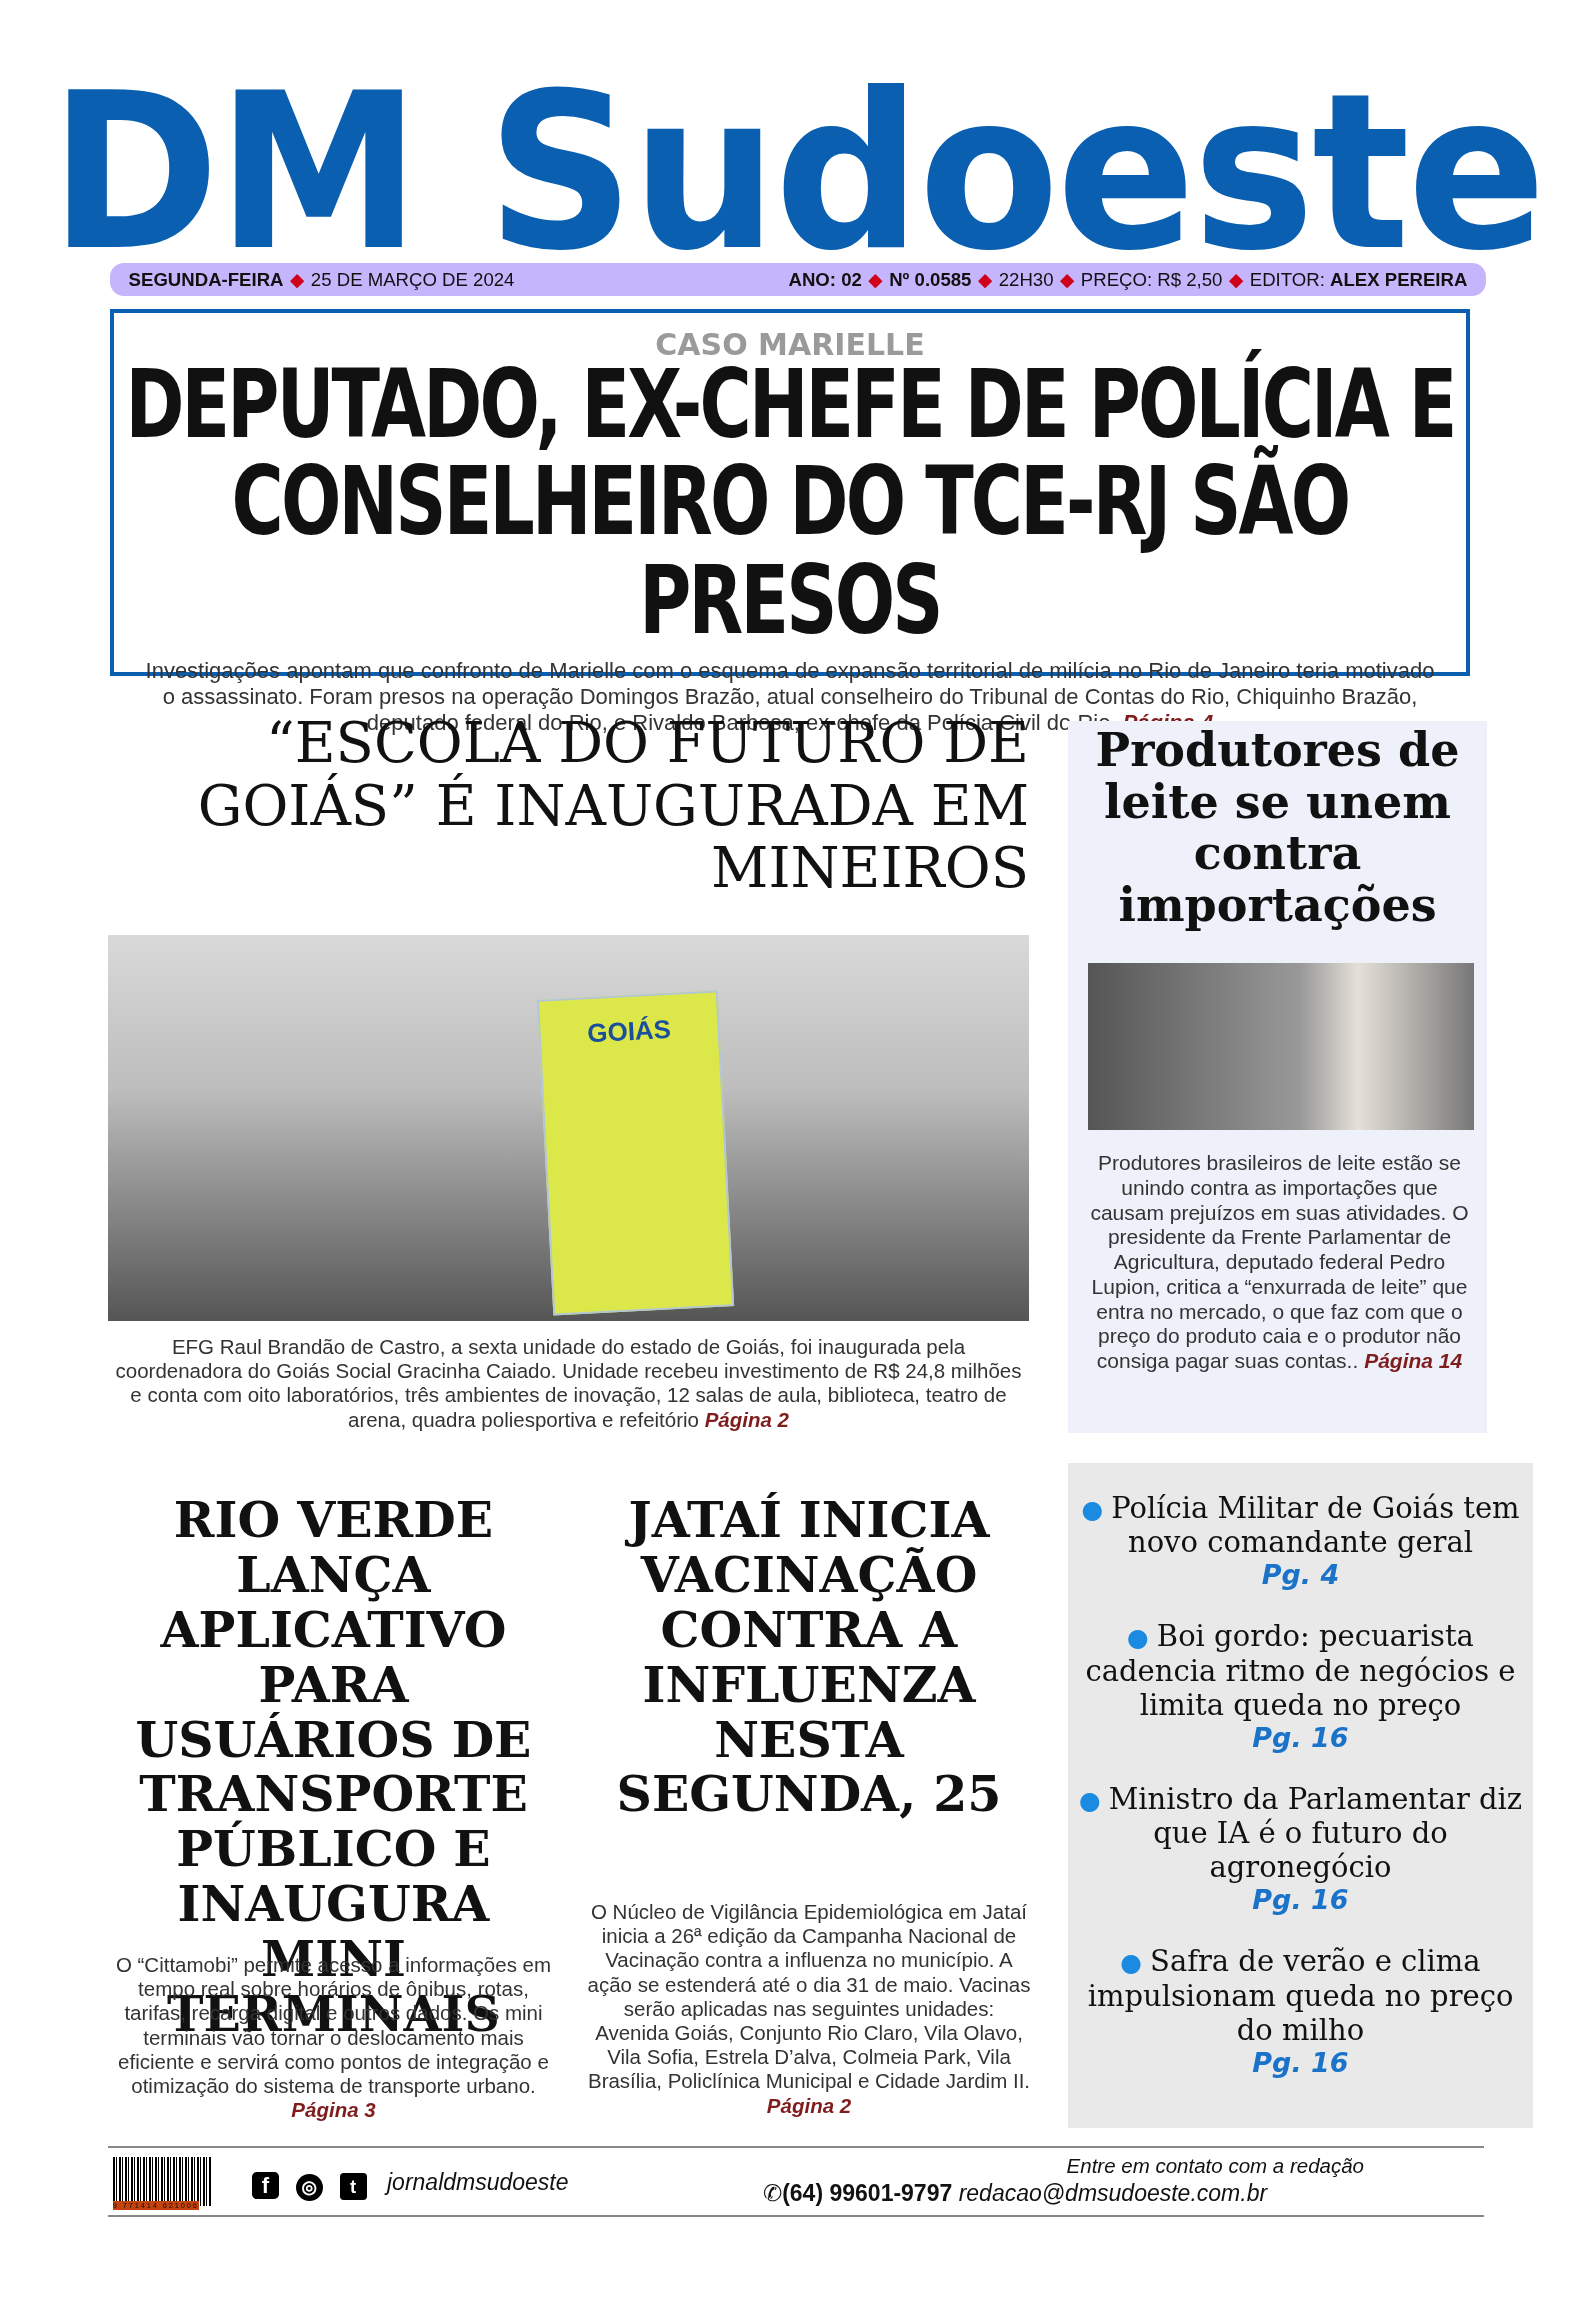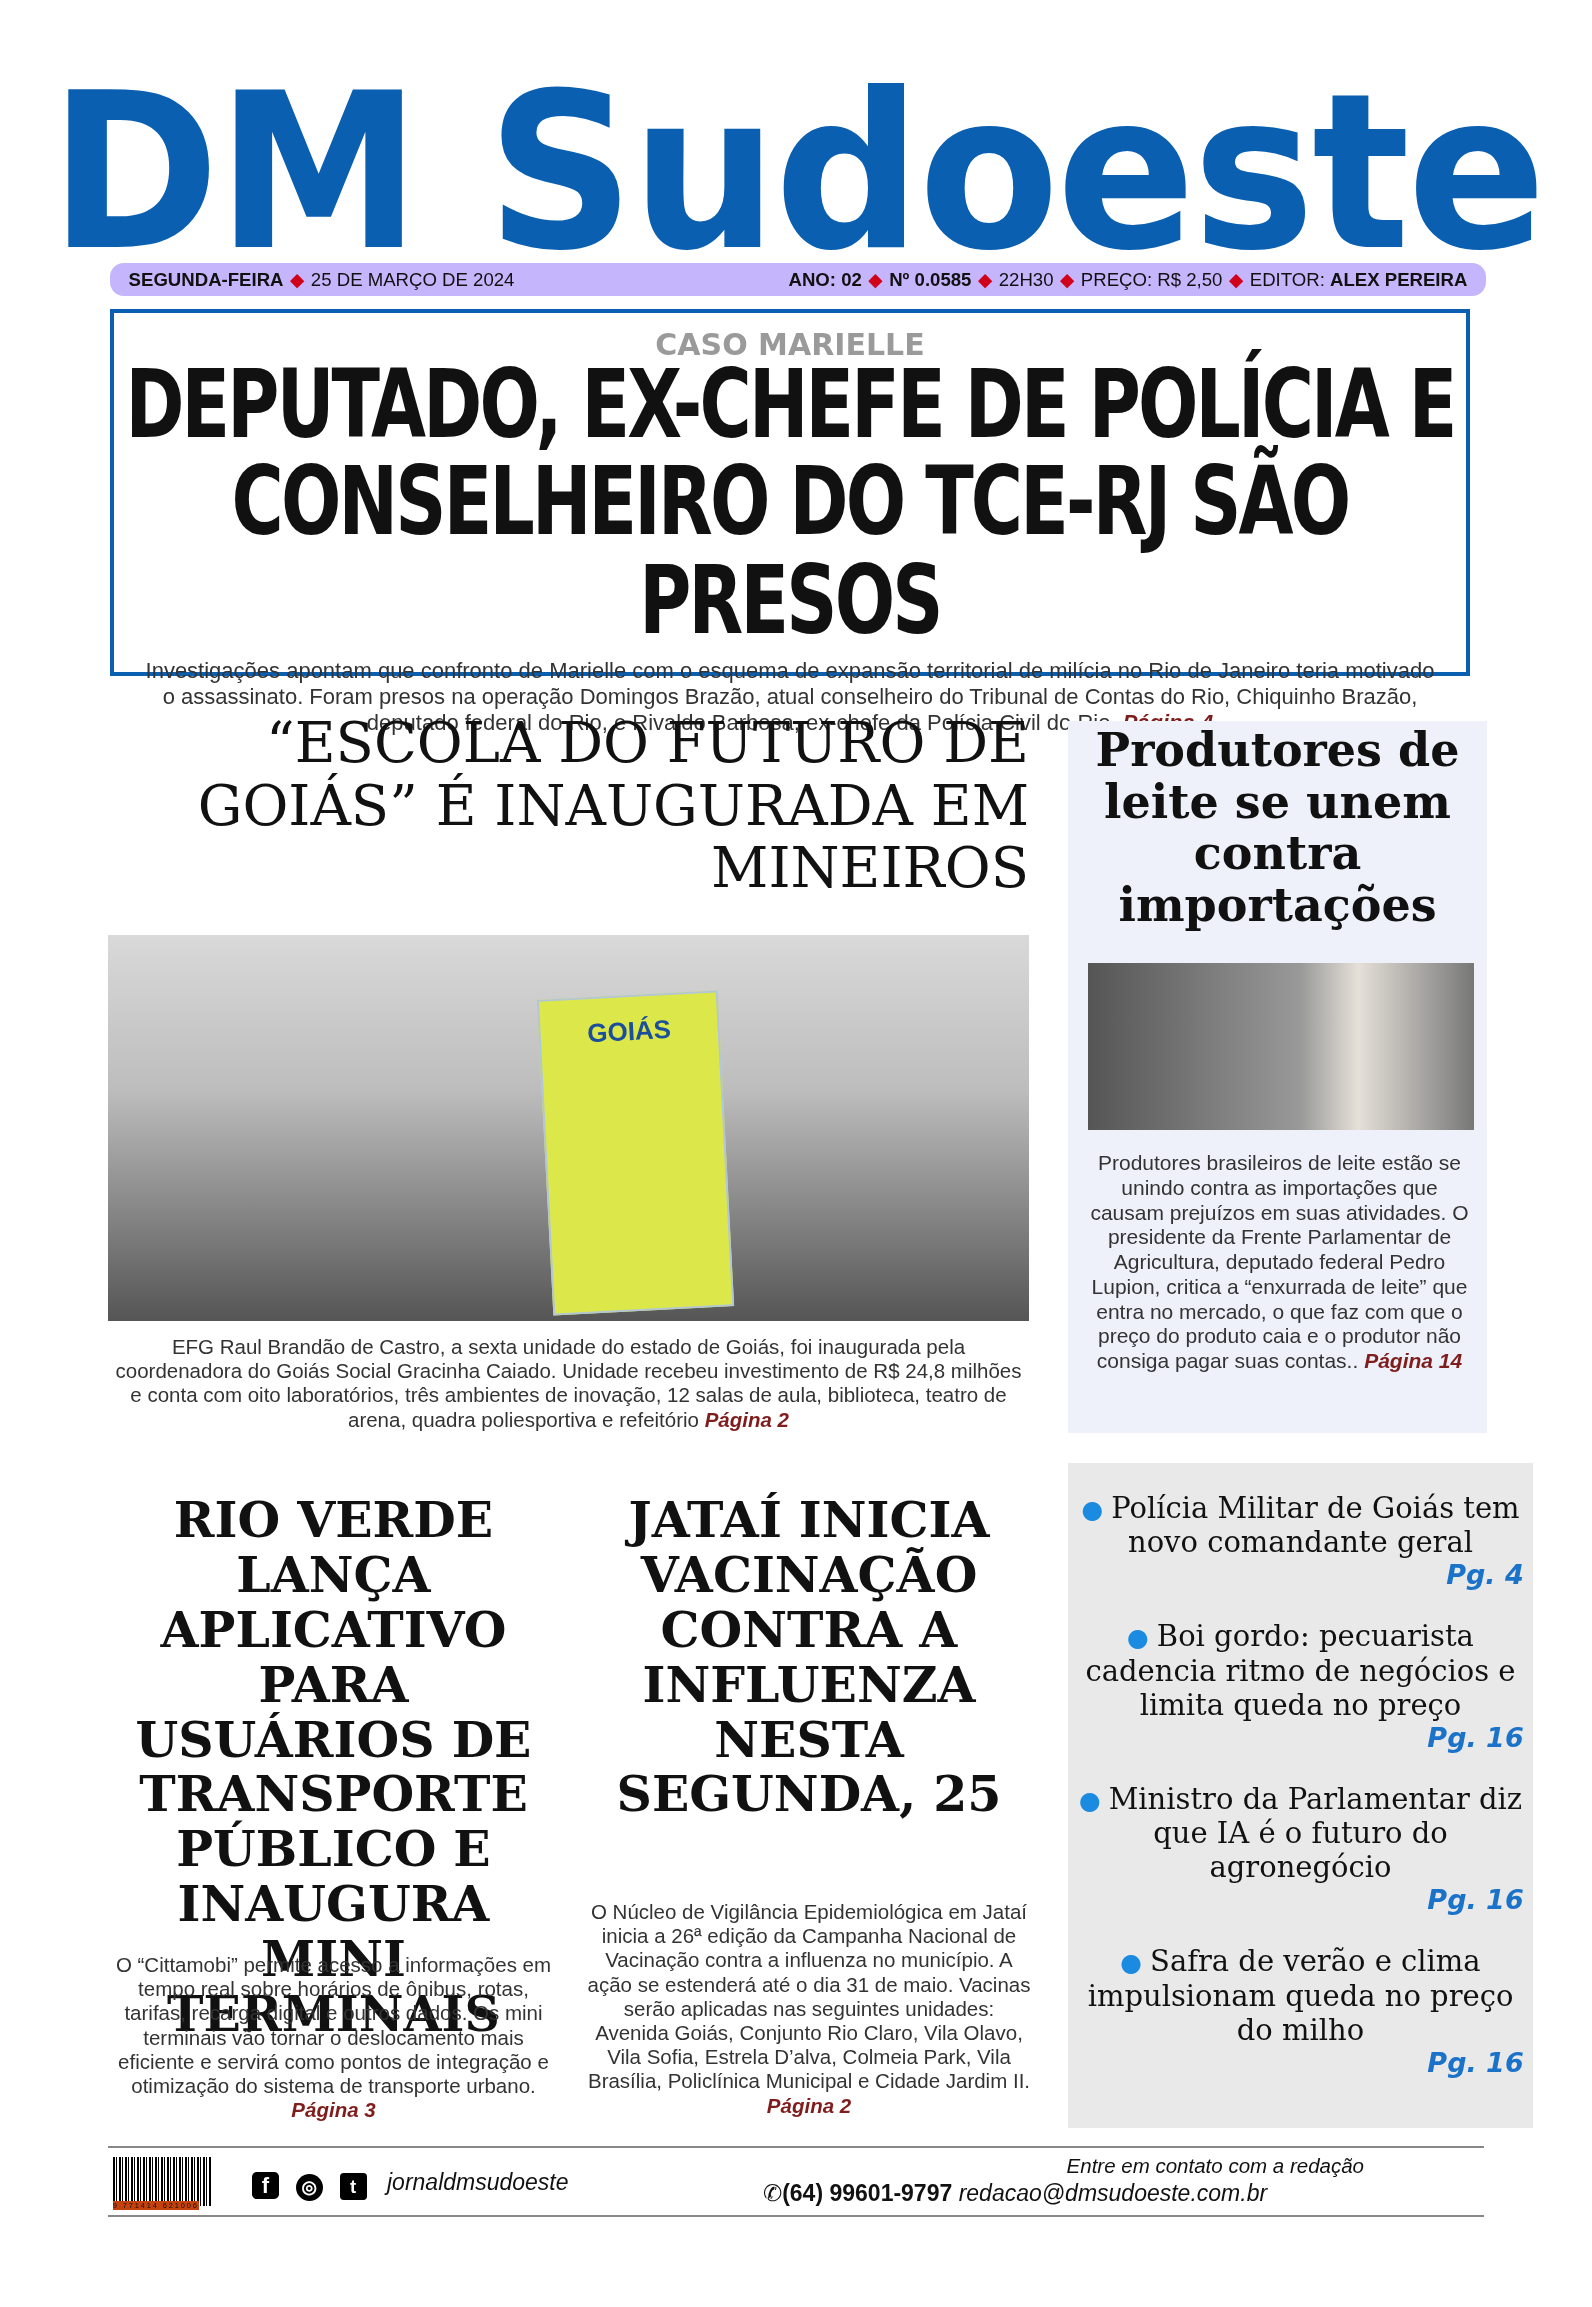--- a/index.html
+++ b/index.html
@@ -15,21 +15,21 @@
   .pg{font-weight:700;font-style:italic;color:#7f1d1d;}
   .h2{position:absolute;font-family:"DejaVu Serif",serif;font-weight:700;text-align:center;line-height:1.12;}
   .photo{position:absolute;left:108px;top:935px;width:921px;height:386px;background:linear-gradient(180deg,#d9d9d9 0%,#bdbdbd 40%,#555 100%);overflow:hidden;}
   .board{position:absolute;left:437px;top:60px;width:177px;height:312px;background:#dce84a;border:2.8px solid #b3c6d6;transform:rotate(-3deg);}
   .cap{position:absolute;font-size:20.5px;line-height:1.18;text-align:center;color:#333;}
   .side1{position:absolute;left:1068px;top:721px;width:419px;height:712px;background:#eef1fa;}
   .milk{position:absolute;left:1088px;top:963px;width:386px;height:167px;background:linear-gradient(90deg,#555,#999 55%,#e5e0d8 70%,#777);}
   .side2{position:absolute;left:1068px;top:1463px;width:465px;height:665px;background:#e9e9e9;}
   .brief{text-align:center;font-family:"DejaVu Serif",serif;font-size:29px;line-height:1.18;margin:28px 9.3px 0;}
   .brief .dot{color:#1a8be0;font-size:25px;}
-  .brief .pgref{display:block;color:#1a73c9;font-family:"DejaVu Sans",sans-serif;font-weight:700;font-style:italic;font-size:27px;text-align:right;}
+  .brief .pgref{display:block;color:#1a73c9;font-family:"DejaVu Sans",sans-serif;font-weight:700;font-style:italic;font-size:27px;}
   .footer{position:absolute;left:108px;top:2146px;width:1376px;height:67px;border-top:2.3px solid #888;border-bottom:2.3px solid #888;}
 </style>
 </head>
 <body>
 
 <div class="masthead">DM Sudoeste</div>
 
 <div class="datebar">
   <div>
     <b>SEGUNDA-FEIRA</b><span class="dia">◆</span><span>25 DE MARÇO DE 2024</span>

